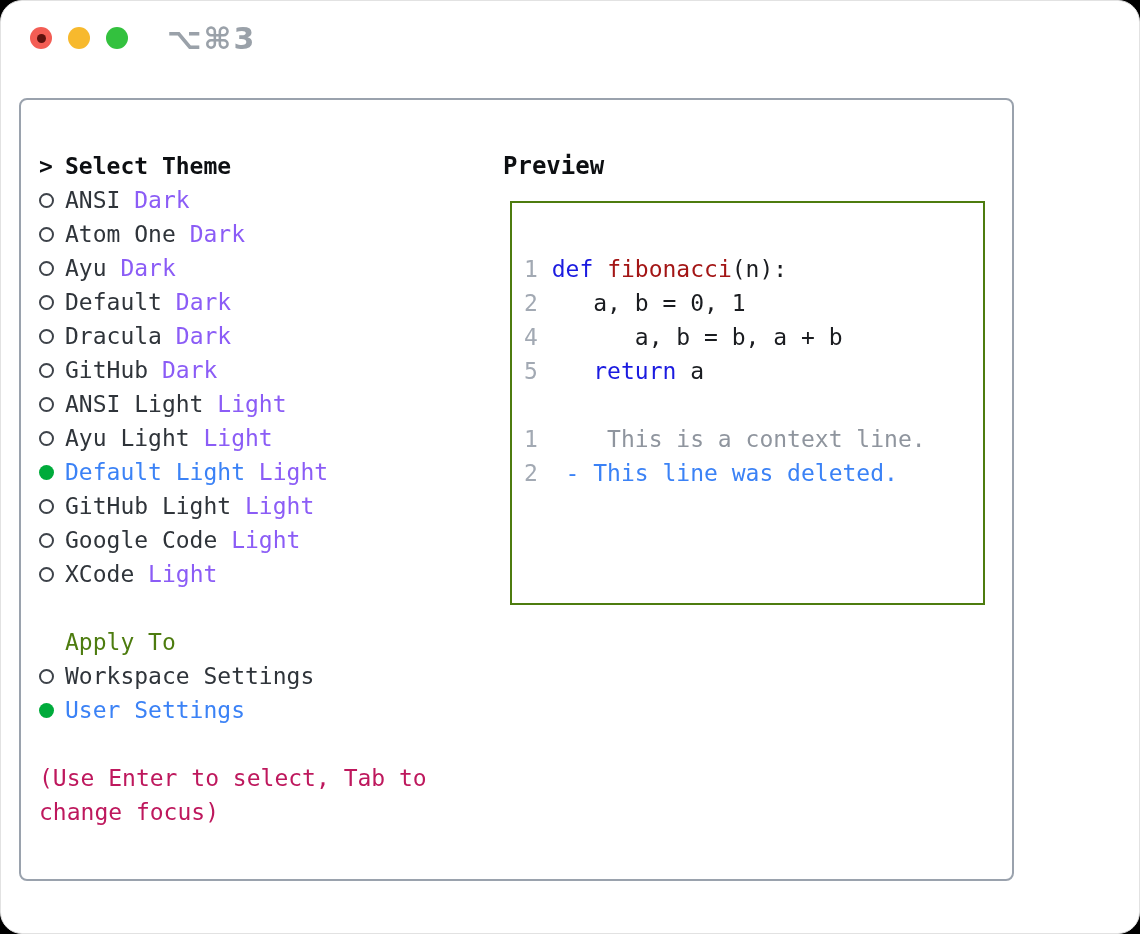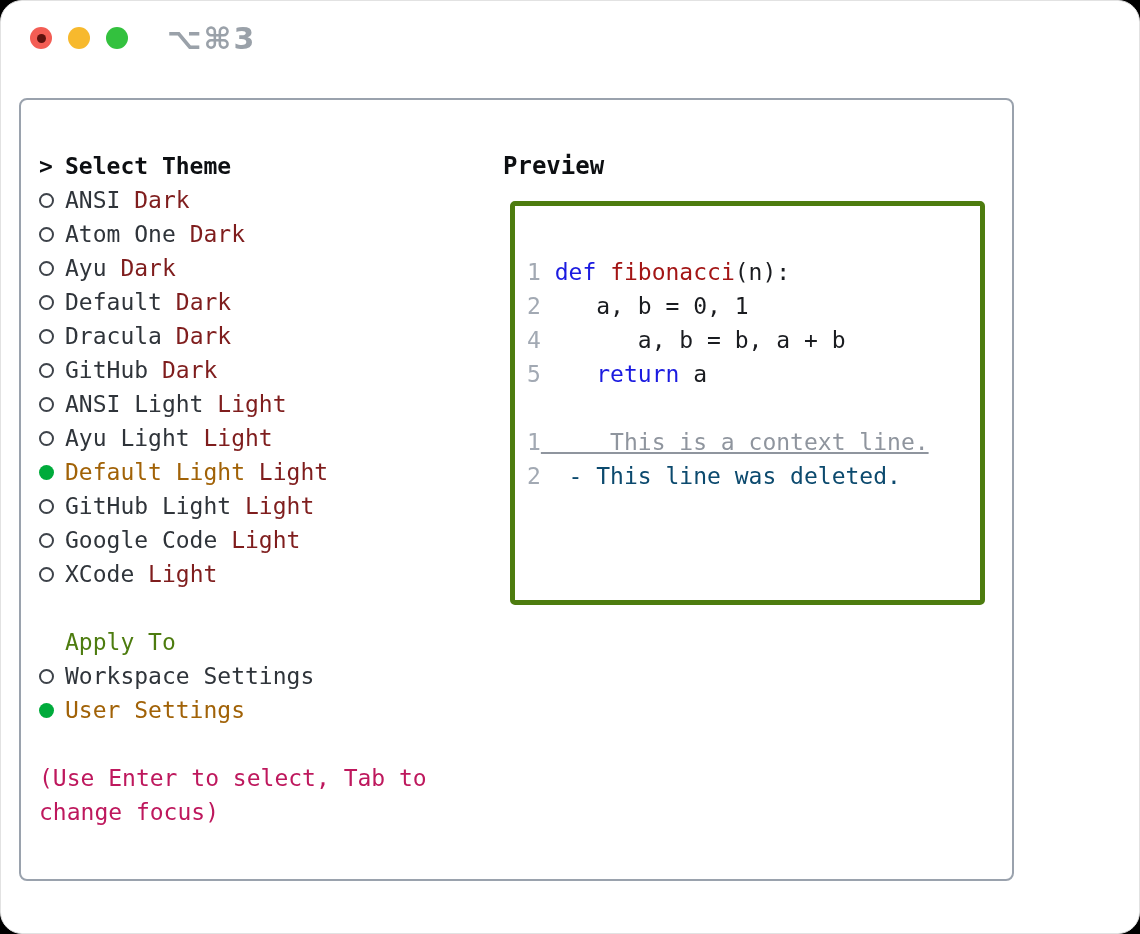--- a/index.html
+++ b/index.html
@@ -33,38 +33,38 @@
   .left-col{position:absolute;left:18px;top:49px;font-size:23px;line-height:34px;}
   .row{display:flex;align-items:center;height:34px;white-space:pre;}
   .icon-cell{width:26px;flex:none;display:flex;align-items:center;}
   .dot{width:15px;height:15px;border-radius:50%;box-sizing:border-box;}
   .dot.ring{border:2px solid #3e434a;background:transparent;}
   .dot.filled{background:#00ab3b;}
   .prompt{color:#0d0f12;font-weight:700;}
   .hdr{color:#0d0f12;font-weight:700;}
   .subhdr{color:#4d7c0f;}
   .lbl{color:#2f343a;}
-  .lbl.sel{color:#a16207;}
-  .variant{color:#7f1d1d;}
+  .lbl.sel{color:#3b82f6;}
+  .variant{color:#8b5cf6;}
   .hint{color:#be185d;}
   .spacer{height:34px;}
   
   .preview-title{position:absolute;left:482px;top:49px;height:34px;line-height:34px;font-size:24px;font-weight:700;color:#0d0f12;}
   .preview-box{
     position:absolute;left:489px;top:101px;width:475px;height:404px;
-    box-sizing:border-box;border:5px solid #4d7c0f;border-radius:5px;background:#fff;
+    box-sizing:border-box;border:2px solid #4d7c0f;border-radius:0;background:#fff;
     padding:49px 0 0 12px;overflow:hidden;
   }
   .pline{height:34px;line-height:34px;font-size:23px;white-space:pre;}
   .lnum{color:#a2a9b3;}
   .c-kw{color:#1b1be0;}
   .c-fn{color:#a31515;}
   .c-pl{color:#1a1c20;}
-  .dtext-context{color:#8f959e;text-decoration:underline;}
-  .dtext-deleted{color:#0c4a6e;}
+  .dtext-context{color:#8f959e;}
+  .dtext-deleted{color:#3b82f6;}
   .dtext-added{color:#10b72c;}
 </style>
 </head>
 <body>
 
 <div class="window">
 
   <div class="lights">
     <div class="light red">
       <span class="inner-dot"></span>

